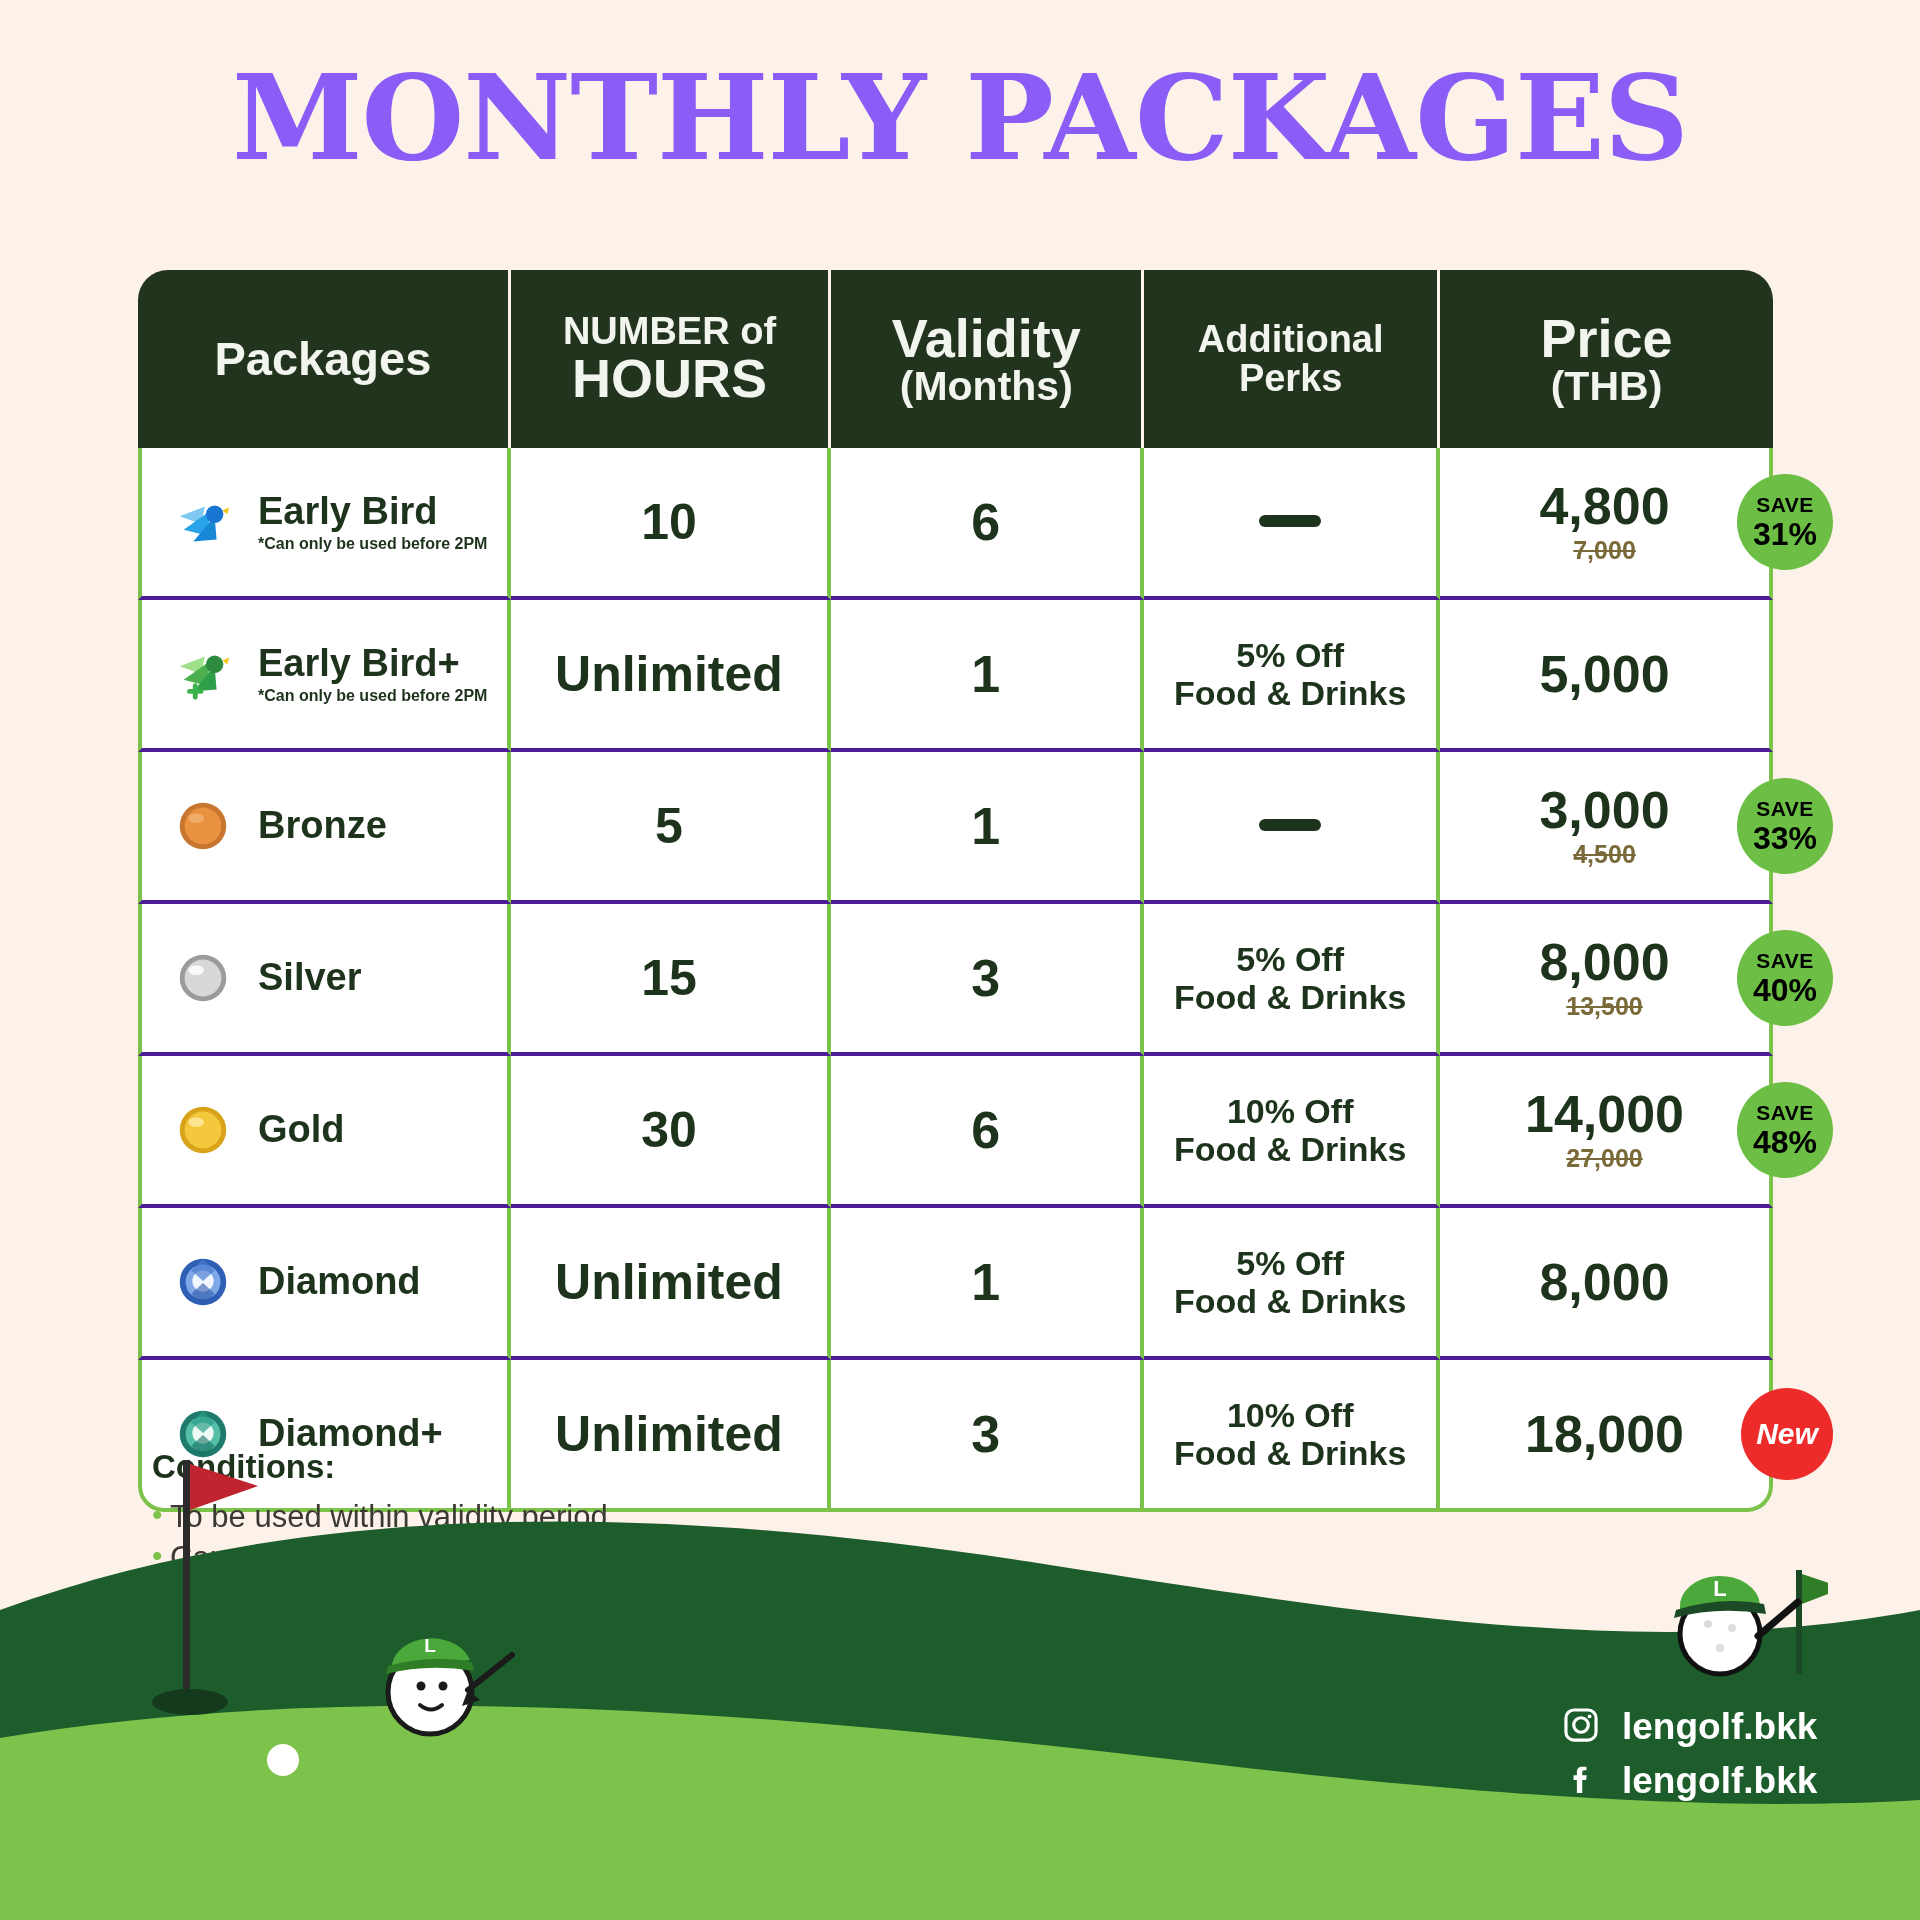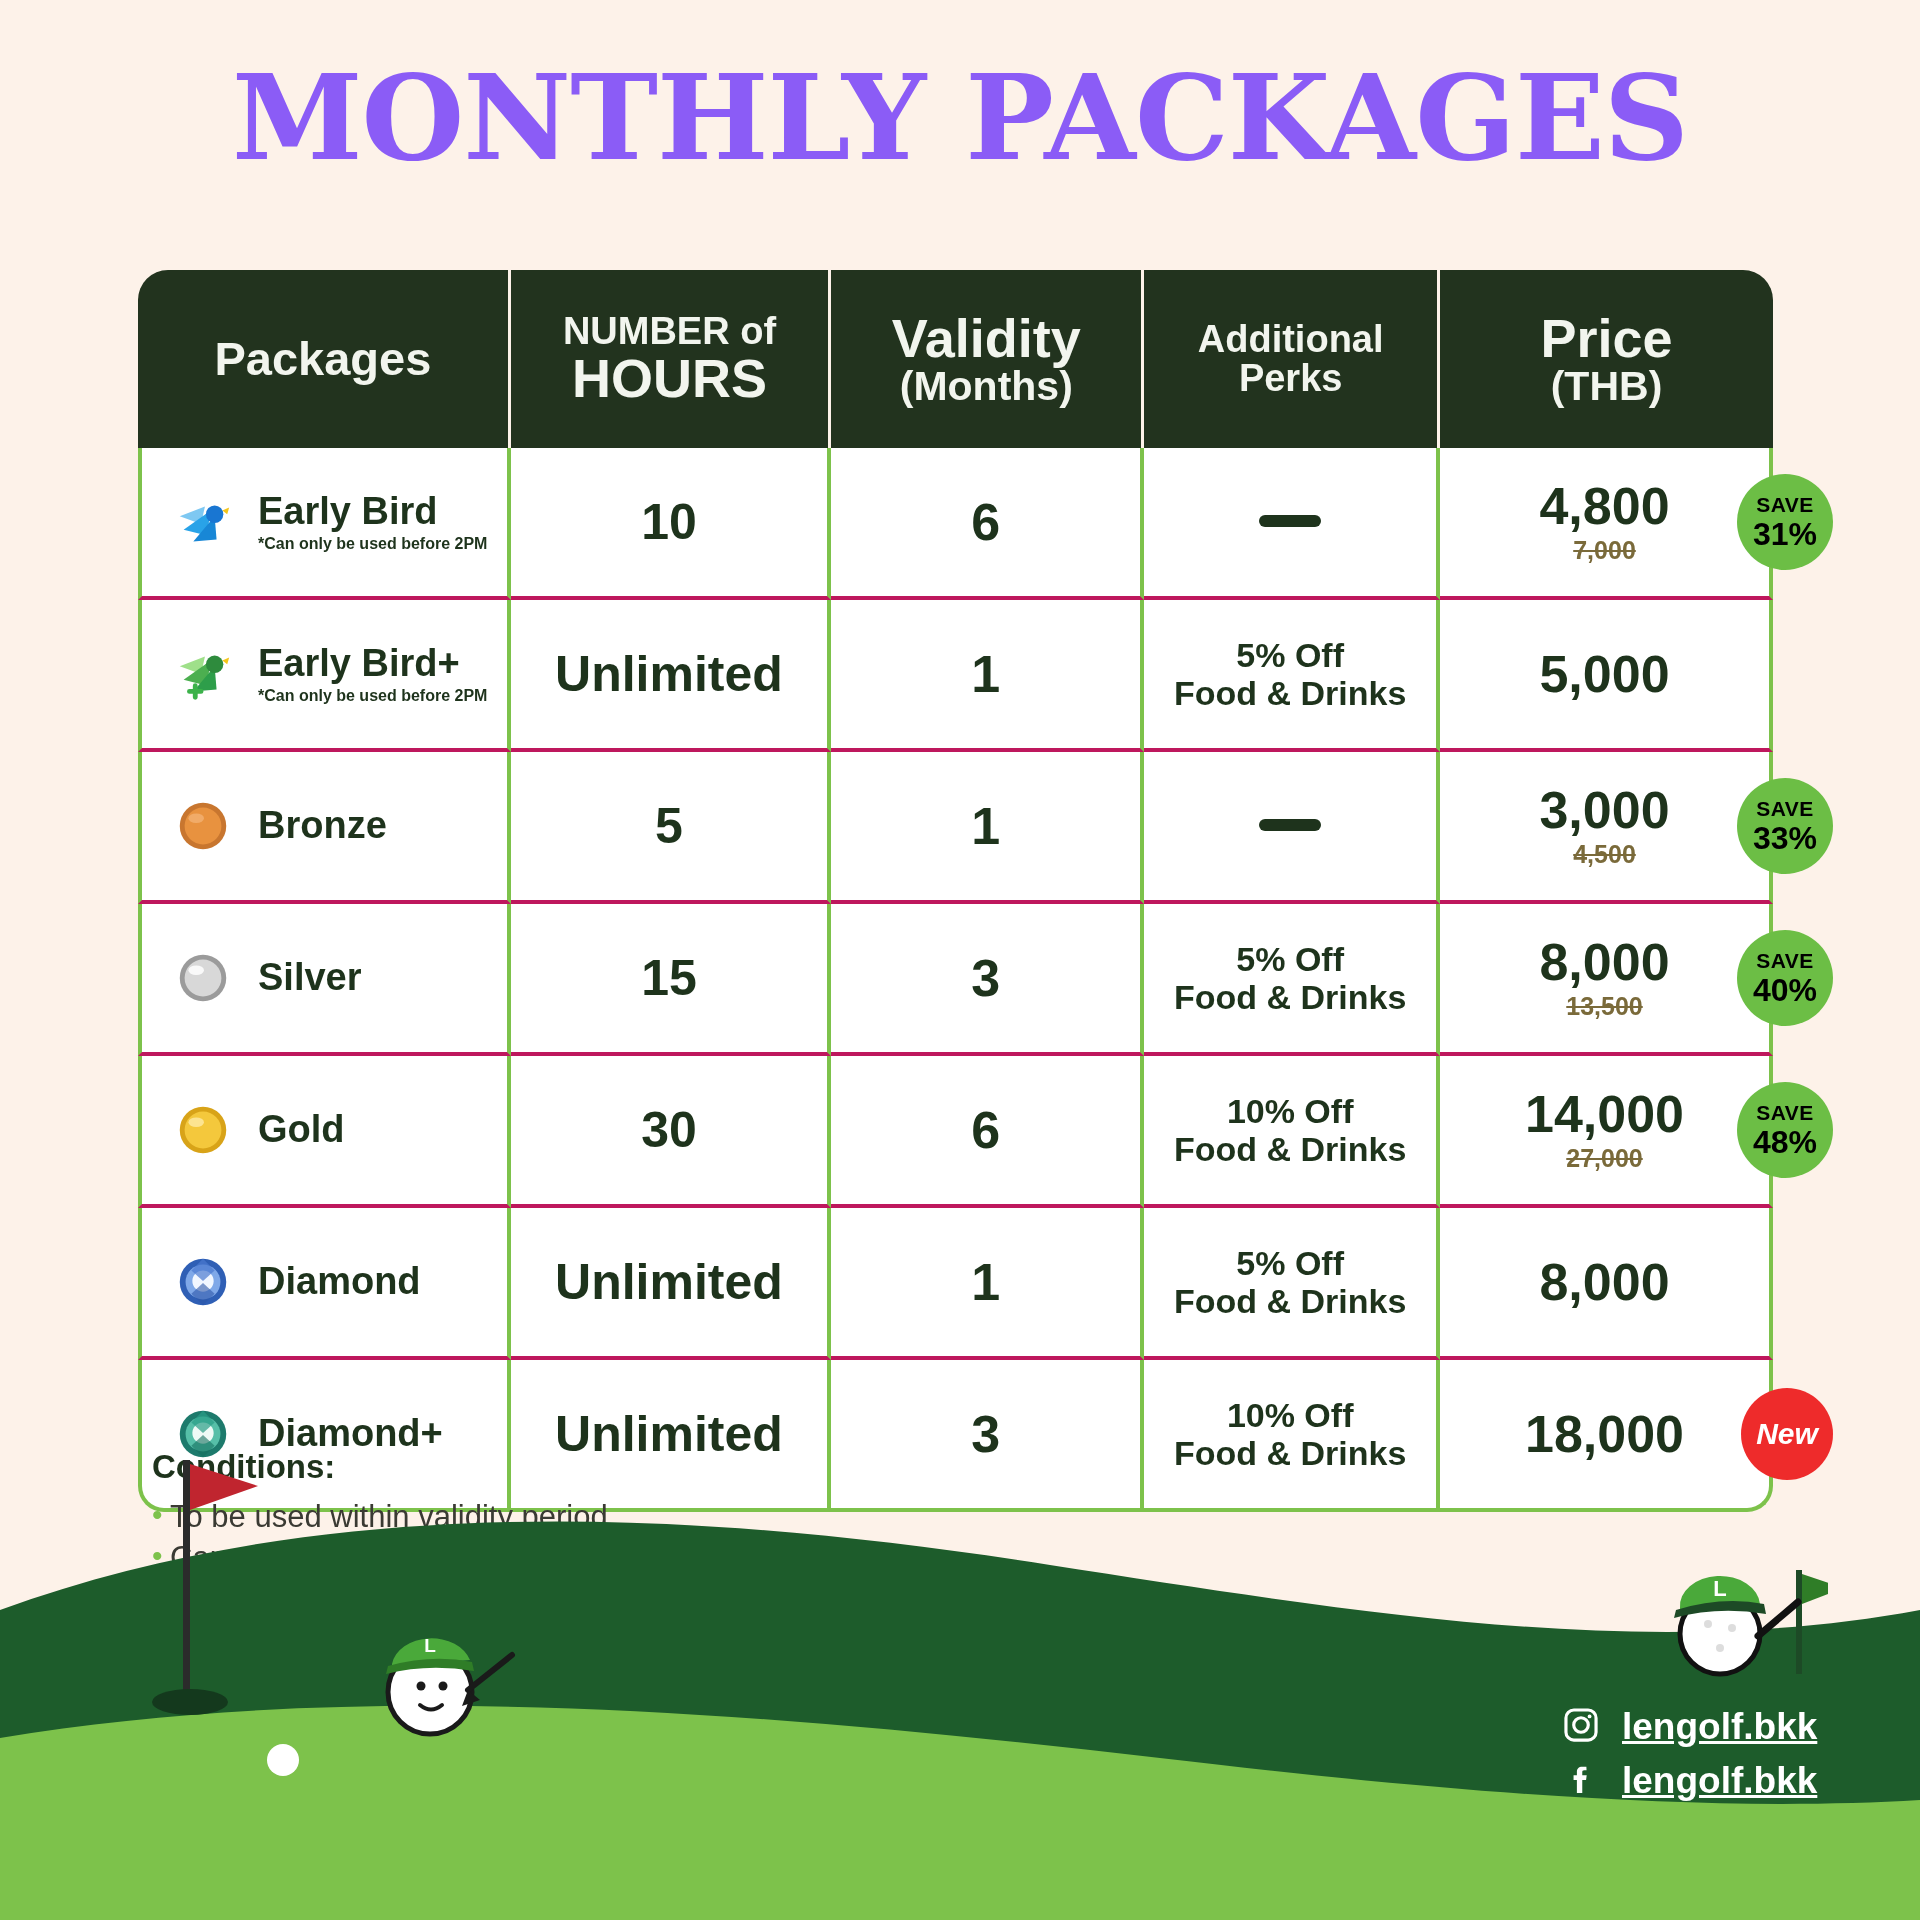--- a/index.html
+++ b/index.html
@@ -48,21 +48,21 @@
   }
   table.pkg thead th:last-child { border-right:none; }
   thead th:first-child { border-top-left-radius:30px; }
   thead th:last-child  { border-top-right-radius:30px; }
   .h-main { font-size:47px; display:block; }
   .h-main.sm { font-size:38px; }
   .h-big { font-size:54px; display:block; }
   .h-sub { font-size:41px; display:block; }
 
   table.pkg tbody td {
-    border-bottom:4px solid #be185d;
+    border-bottom:4px solid #4c1d95;
     border-right:4px solid #7dc24b;
     height:152px;
     text-align:center;
     vertical-align:middle;
     background:#ffffff;
     color:#1e331c;
     font-weight:bold;
   }
   table.pkg tbody tr td:first-child { border-left:4px solid #7dc24b; }
   table.pkg tbody tr:last-child td { border-bottom:4px solid #7dc24b; }
@@ -153,21 +153,21 @@
     right:92px;
     bottom:118px;
     text-align:left;
     z-index:8;
   }
   .brand-word { font-size:56px; font-weight:bold; letter-spacing:2px; line-height:1; margin-top:4px;}
   .brand-word .len { color:#7dc24b; }
   .brand-word .golf { color:#1d4a26; }
   .social { margin-top:20px; }
   .social-row { display:flex; align-items:center; gap:22px; margin-top:12px; }
-  .social-row .txt { color:#ffffff; font-size:37px; font-weight:bold;text-decoration:underline; }
+  .social-row .txt { color:#ffffff; font-size:37px; font-weight:bold; }
   .logo-mark { margin-left:86px; }
 </style>
 </head>
 <body>
 
 <div class="title">MONTHLY PACKAGES</div>
 
 <div class="table-wrap">
   <table class="pkg">
     <thead>

